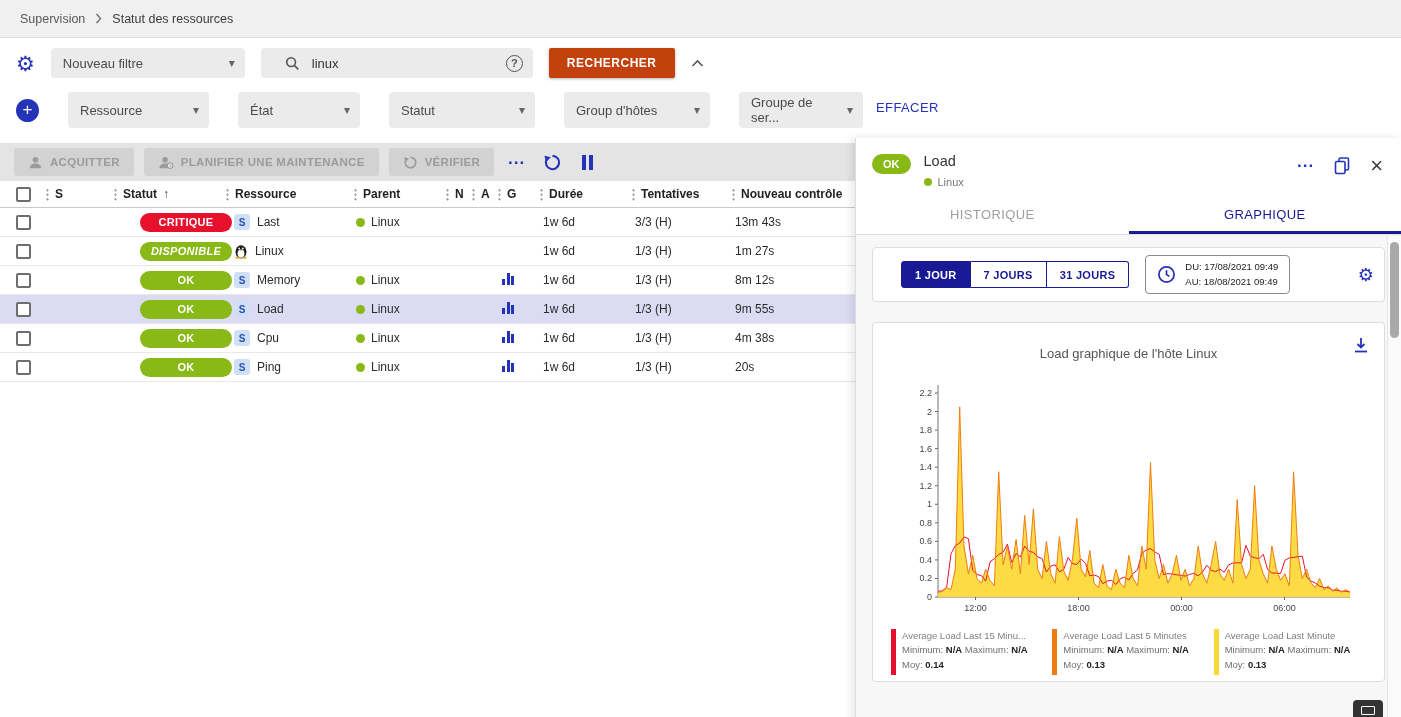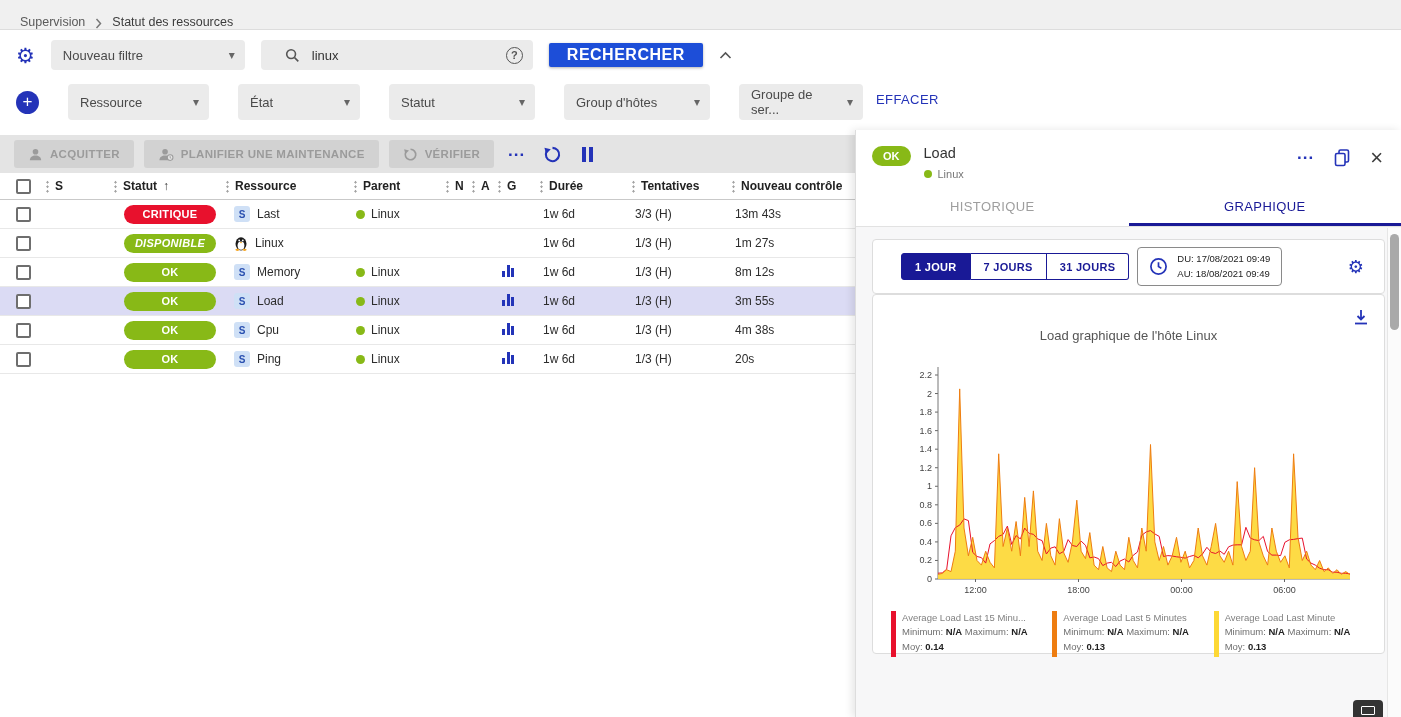--- a/index.html
+++ b/index.html
@@ -1,41 +1,41 @@
 <!DOCTYPE html>
 <html><head>
 <meta charset="utf-8">
 <style>
   *{box-sizing:border-box;margin:0;padding:0}
   body{width:1401px;height:717px;overflow:hidden;position:relative;background:#fff;
        font-family:"Liberation Sans",sans-serif;color:#333}
 
   
-  .topbar{height:30px;background:#f0f0f0;border-bottom:1px solid #ddd;display:flex;
-          align-items:flex-end;gap:10px;padding:0 20px;font-size:12.5px;color:#5a5a5a}
+  .topbar{height:38px;background:#f0f0f0;border-bottom:1px solid #ddd;display:flex;
+          align-items:center;gap:10px;padding:0 20px;font-size:12.5px;color:#5a5a5a}
   .crumb{cursor:pointer}
   .crumb.current{color:#3c3c3c}
 
   
   .filter-area{height:100px;background:#fff;position:relative;padding-top:8px}
   .frow1{display:flex;align-items:center;height:34px;padding-left:16px;gap:16px}
   .gear{color:#2433b8;font-size:21px;line-height:1;cursor:pointer}
   .select{height:30px;background:#ebebeb;border-radius:4px;display:flex;align-items:center;
           padding:0 10px 0 12px;font-size:13px;color:#4a4a4a;cursor:pointer}
   .select .caret{margin-left:auto;color:#666;font-size:12px;padding-left:10px}
   .filter-select{width:194px}
   .searchbox{width:272px;height:30px;background:#ebebeb;border-radius:4px;display:flex;
              align-items:center;padding:0 10px 0 24px;gap:12px}
   .search-input{border:none;background:transparent;outline:none;font-size:13px;color:#333;
                 width:160px;font-family:inherit}
   .help{margin-left:auto;width:17px;height:17px;border:1.5px solid #555;border-radius:50%;
         font-size:11px;font-weight:bold;color:#555;display:flex;align-items:center;
         justify-content:center;cursor:pointer}
-  .btn-primary{height:24px;background:#1d4ed8;color:#fff;border:none;border-radius:2px;
-               font-size:16px;font-weight:bold;letter-spacing:.5px;padding:0 18px;
+  .btn-primary{height:30px;background:#c2410c;color:#fff;border:none;border-radius:2px;
+               font-size:12px;font-weight:bold;letter-spacing:.5px;padding:0 18px;
                cursor:pointer;font-family:inherit;box-shadow:0 1px 3px rgba(0,0,0,.3)}
   .frow2{display:flex;align-items:center;margin-top:12px;padding-left:16px;gap:29px}
   .plus-btn{width:23px;height:23px;border-radius:50%;background:#2433b8;color:#fff;
             font-size:17px;display:flex;align-items:center;justify-content:center;
             cursor:pointer;flex:none}
   .frow2 .select{height:36px}
   .w140{width:141px}.w122{width:122px}.w145{width:146px}.w124{width:124px}
   .clear-link{position:absolute;left:876px;top:62px;color:#2433b8;font-size:13px;
               letter-spacing:.4px;cursor:pointer}
 
@@ -62,21 +62,21 @@
   .th{display:flex;align-items:center;gap:3px;cursor:pointer}
   .sortarrow{color:#333;font-size:12px;margin-left:3px}
   .vdots{width:3px;height:13px;flex:none;margin-right:3px;
          background-image:radial-gradient(circle,#a3a3a3 1px,transparent 1.3px);
          background-size:3px 4.5px;background-repeat:repeat-y}
   .cb-cell{display:flex;justify-content:center}
   .cb{width:15px;height:15px;border:2px solid #6e6e6e;border-radius:2px;background:#fff;cursor:pointer}
   .tr{height:29px;border-bottom:1px solid #e8e8e8;font-size:12px;color:#2c2c2c;cursor:pointer;background:#fff}
   .tr.selected{background:#dbdbf4}
   .badge{min-width:92px;height:19px;border-radius:10px;color:#fff;font-size:11px;font-weight:bold;
-         display:inline-flex;align-items:center;justify-content:center;letter-spacing:.3px;margin-left:10px}
+         display:inline-flex;align-items:center;justify-content:center;letter-spacing:.3px;margin-left:26px}
   .td-res{display:flex;align-items:center;gap:7px;padding-left:8px}
   .sicon{width:16px;height:16px;border-radius:3px;background:#cfe0f6;color:#2a50b0;font-size:10px;
          font-weight:bold;display:inline-flex;align-items:center;justify-content:center;flex:none}
   .td-parent{display:flex;align-items:center;gap:6px;padding-left:2px}
   .dot{width:9px;height:9px;border-radius:50%;background:#88b917;flex:none}
   .bars{display:inline-flex;align-items:flex-end;gap:1.5px;height:12px;margin-left:4px;cursor:pointer}
   .bars i{width:3px;background:#2334b8;display:block}
   .td-plain{padding-left:3px}
 
   
@@ -91,34 +91,34 @@
   .pactions{margin-left:auto;display:flex;align-items:center;gap:20px;padding-top:4px}
   .pmore{color:#2433b8;font-size:17px;font-weight:bold;letter-spacing:1px;line-height:0;cursor:pointer;
          padding-bottom:8px}
   .pclose{color:#3c3c3c;font-size:22px;line-height:16px;cursor:pointer}
   .tabs{display:flex;height:38px;border-bottom:1px solid #e2e2e2;flex:none}
   .tab{flex:1;display:flex;align-items:center;justify-content:center;font-size:13px;color:#9e9e9e;
        letter-spacing:.4px;cursor:pointer;border-bottom:3px solid transparent}
   .tab.active{color:#191996;border-bottom-color:#191996}
   .panel-body{flex:1;background:#f7f7f8;padding:12px 16px;overflow:hidden;position:relative}
   .card{background:#fff;border:1px solid #ddd;border-radius:4px}
-  .timecard{display:flex;align-items:center;gap:8px;padding:8px 14px 8px 28px;height:55px}
+  .timecard{display:flex;align-items:center;gap:16px;padding:8px 4px 8px 28px;height:55px}
   .seg{display:flex}
   .seg button{height:27px;padding:0 13px;font-size:11px;font-weight:bold;letter-spacing:.3px;
               border:1px solid #191996;background:#fff;color:#191996;cursor:pointer;font-family:inherit}
   .seg button + button{border-left:none}
   .seg button:first-child{border-radius:3px 0 0 3px}
   .seg button:last-child{border-radius:0 3px 3px 0}
   .seg button.active{background:#191996;color:#fff}
   .datebox{display:flex;align-items:center;gap:9px;border:1px solid #8a8a8a;border-radius:4px;
            padding:3px 11px;height:39px;cursor:pointer;background:#fff}
   .datebox .lines{font-size:9.5px;color:#222;line-height:1.55;white-space:nowrap}
   .datebox b{font-weight:normal}
   .gear.small{font-size:18px;margin-left:auto;margin-right:6px}
-  .graphcard{margin-top:0;height:360px;position:relative;padding:24px 10px 6px}
+  .graphcard{margin-top:20px;height:360px;position:relative;padding:14px 10px 6px}
   .graph-title{text-align:center;font-size:13px;color:#555;margin-top:9px}
   .dl{position:absolute;right:14px;top:13px;cursor:pointer}
   .chart-svg{display:block;margin:16px auto 0}
   .legend{display:flex;gap:9px;padding:0 8px;margin-top:2px}
   .legend-item{flex:1;display:flex;gap:6px;cursor:pointer}
   .legend-bar{width:5px;height:46px;flex:none}
   .legend-text{font-size:9.5px;color:#6f6f6f;line-height:1.5}
   .legend-text b{color:#222}
   .lg-name{color:#808080}
 
@@ -370,21 +370,21 @@
     </div>
     <div></div>
     <div></div>
     <div><span class="bars">
                 <i style="height:6px"></i>
                 <i style="height:12px"></i>
                 <i style="height:9px"></i>
               </span></div>
     <div class="td-plain">1w 6d</div>
     <div class="td-plain">1/3 (H)</div>
-    <div class="td-plain">3m 55s</div>
+    <div class="td-plain">9m 55s</div>
   </div>
           <div class="tr">
     <div class="cb-cell">
               <span class="cb"></span>
             </div>
     <div></div>
     <div><span class="badge" style="background: rgb(136, 185, 23);">OK</span></div>
     <div class="td-res">
       <span class="sicon">S</span>
 

